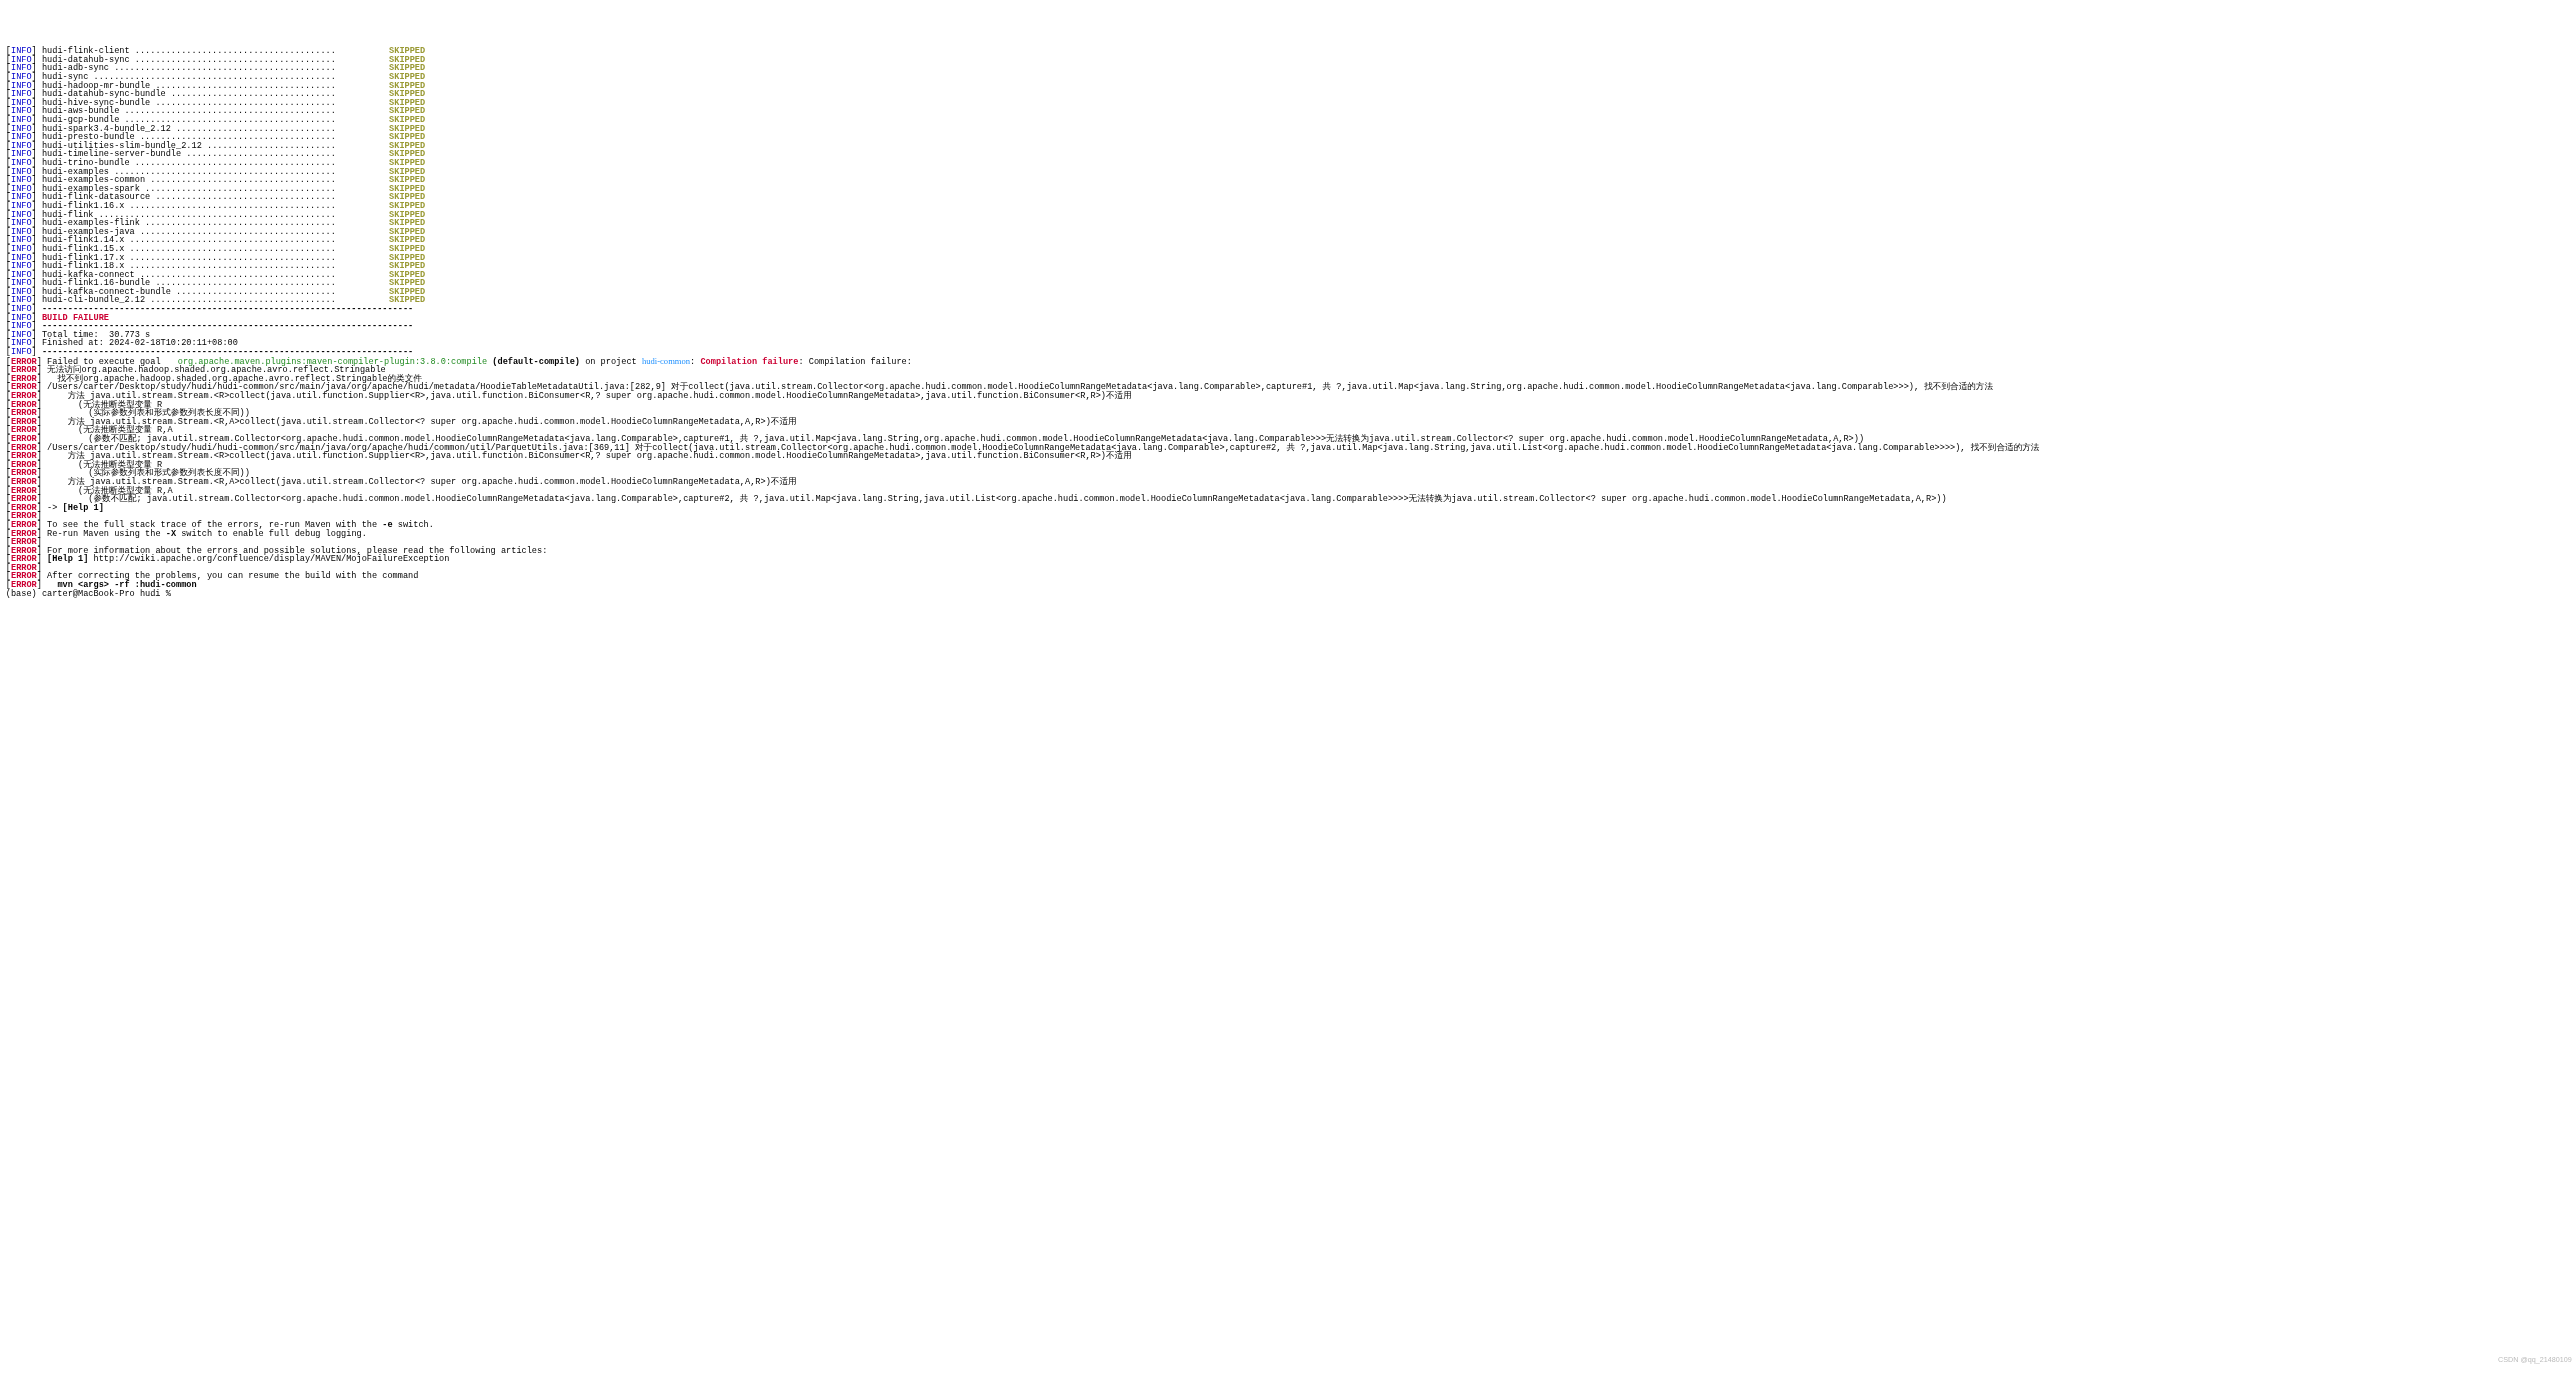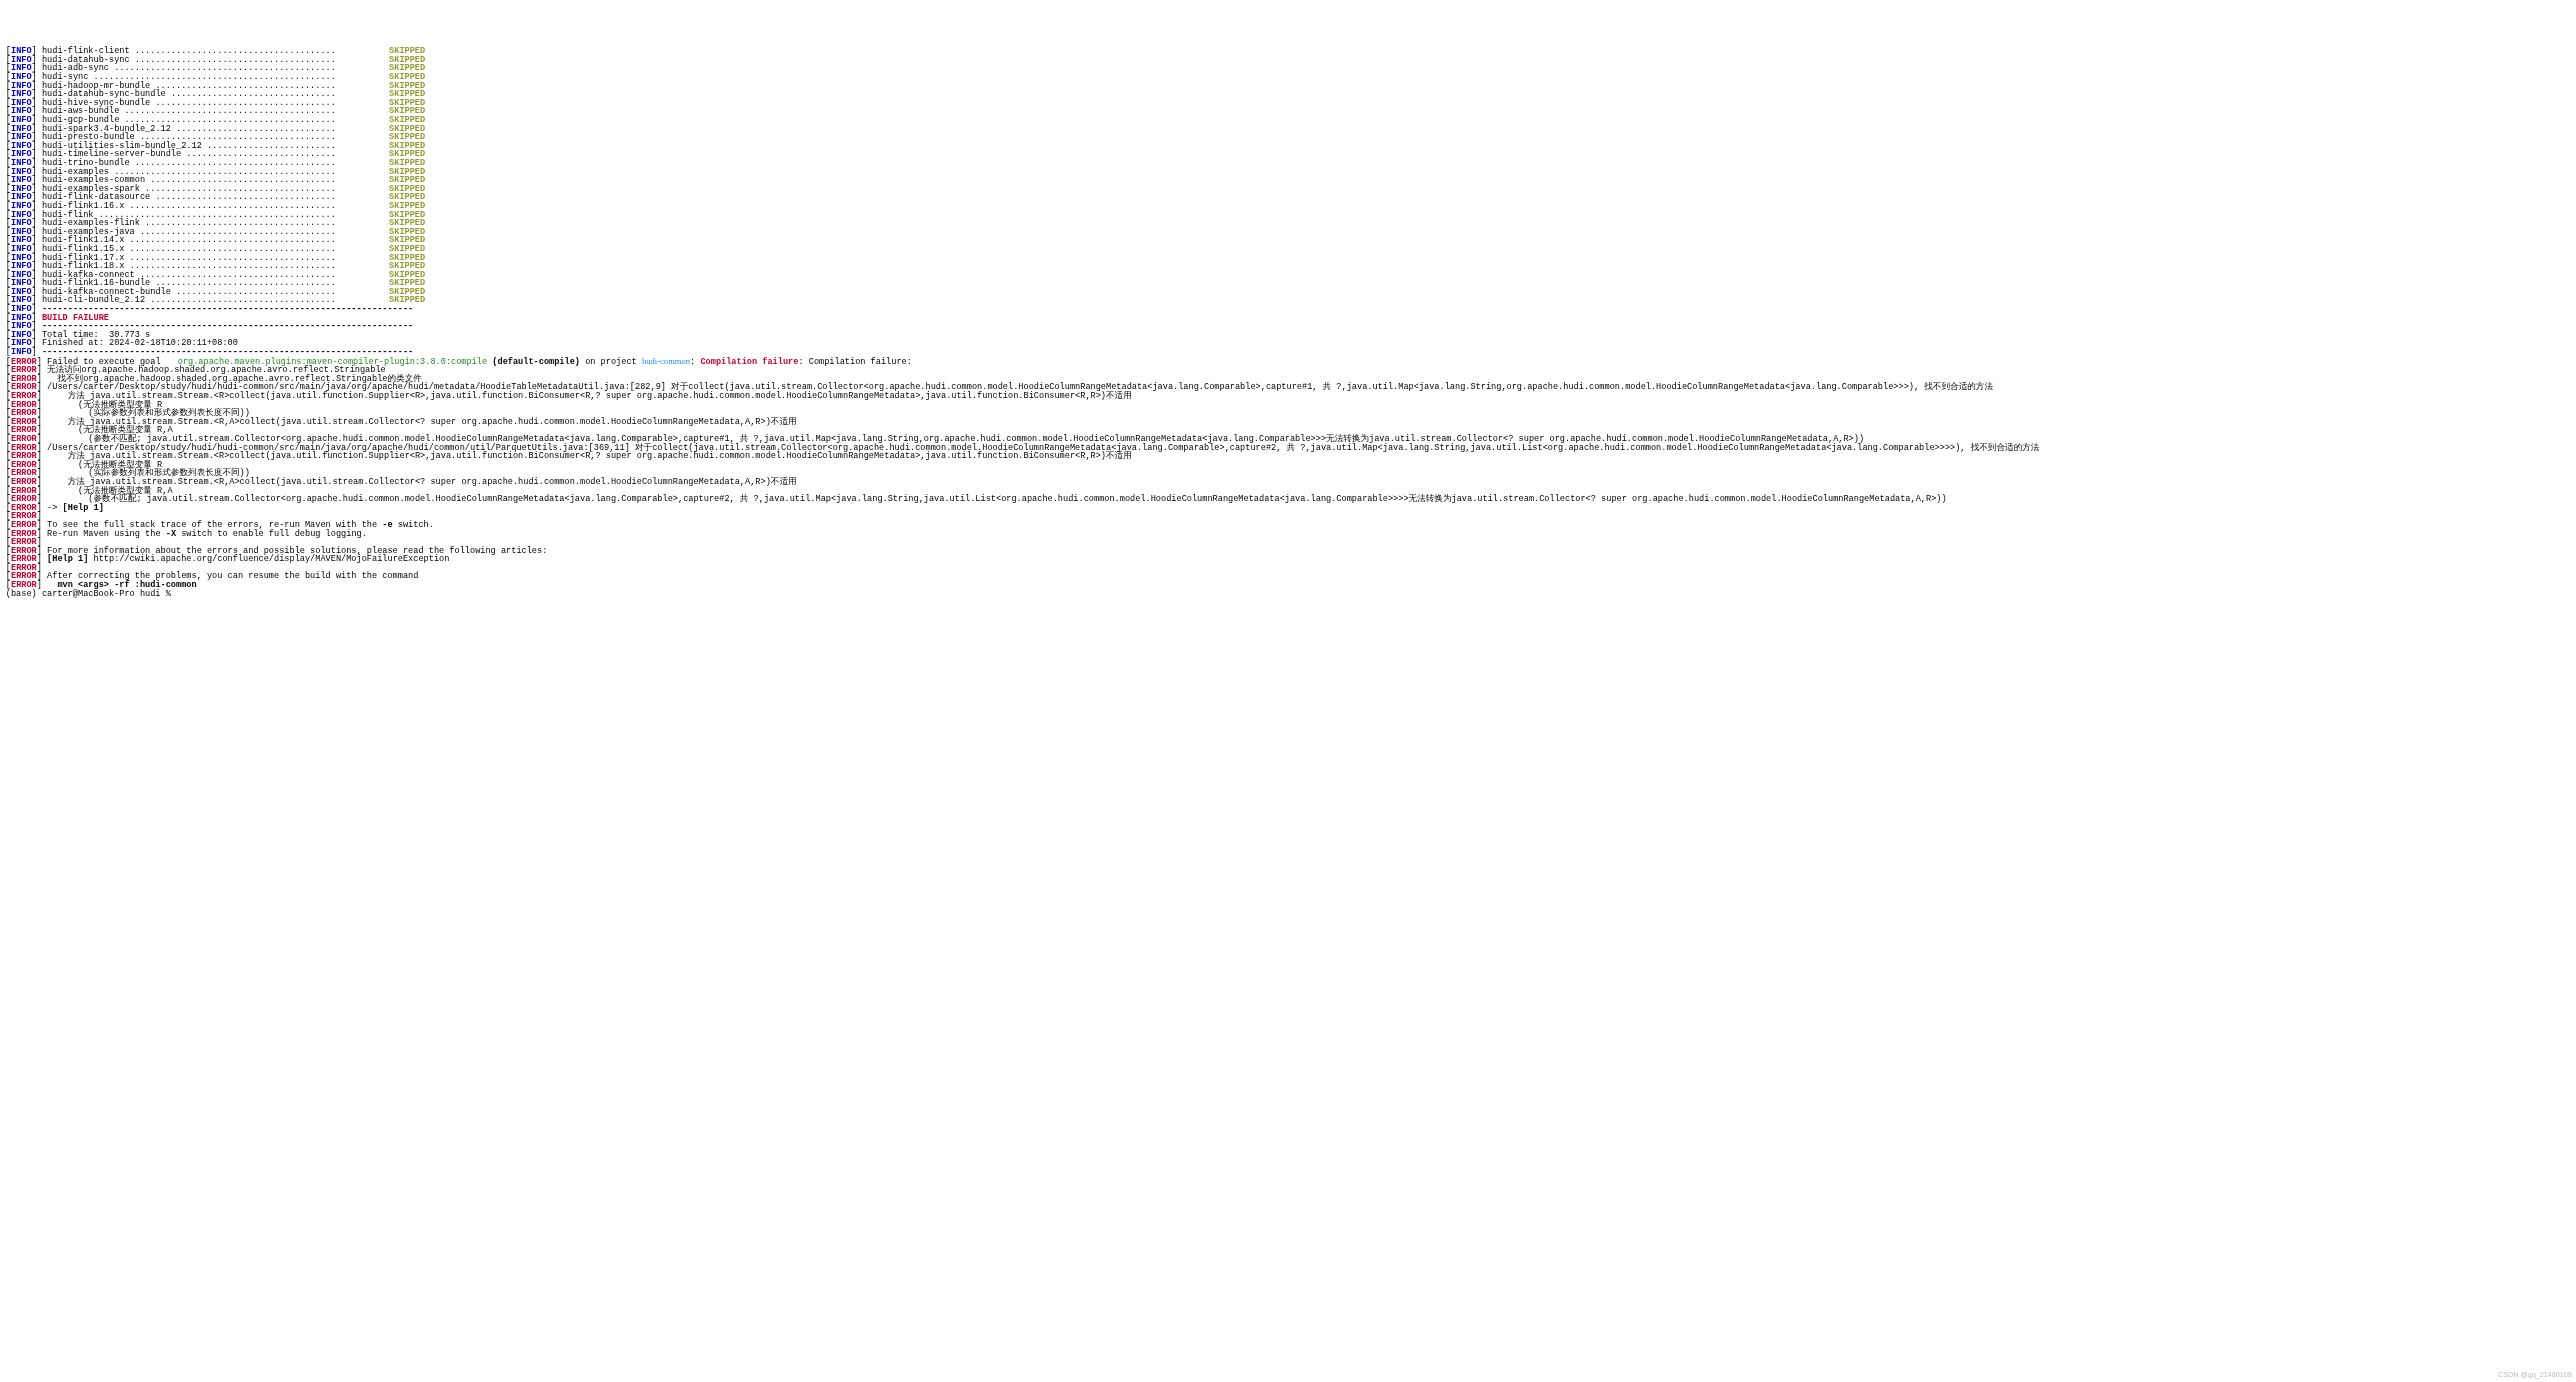--- a/index.html
+++ b/index.html
@@ -12,32 +12,32 @@
     color: #000000;
     white-space: pre;
   }
   .terminal {
     padding: 4.3px 5.8px;
     white-space: pre-wrap;
     word-break: break-all;
   }
   .line { display: block; white-space: pre-wrap; word-break: break-all; }
   .br { color: #000000; }              
-  .info { color: #0000cc; font-weight: bold; margin-top: 10px; }
+  .info { color: #0000cc; font-weight: normal; margin-top: 10px; }
   .error { color: #cc0033; font-weight: bold; }
   .skipped { color: #999933; font-weight: bold; margin-left: 48px; }
   .buildfail { color: #cc0033; font-weight: bold; }
   .plugin { color: #228b22; margin-left: 12px; }
   .proj { color: #1e90ff; font-family: Liberation Serif, serif; }
   .compfail { color: #cc0033; font-weight: bold; }
   .bold { font-weight: bold; }
   .watermark {
     position: fixed;
     right: 4.3px;
-    bottom: 4px;
+    bottom: 19px;
     font-size: 7.2px;
     color: #bbbbbb;
     font-family: Arial, sans-serif;
   }
 </style>
 </head>
 <body>
 
 
 

